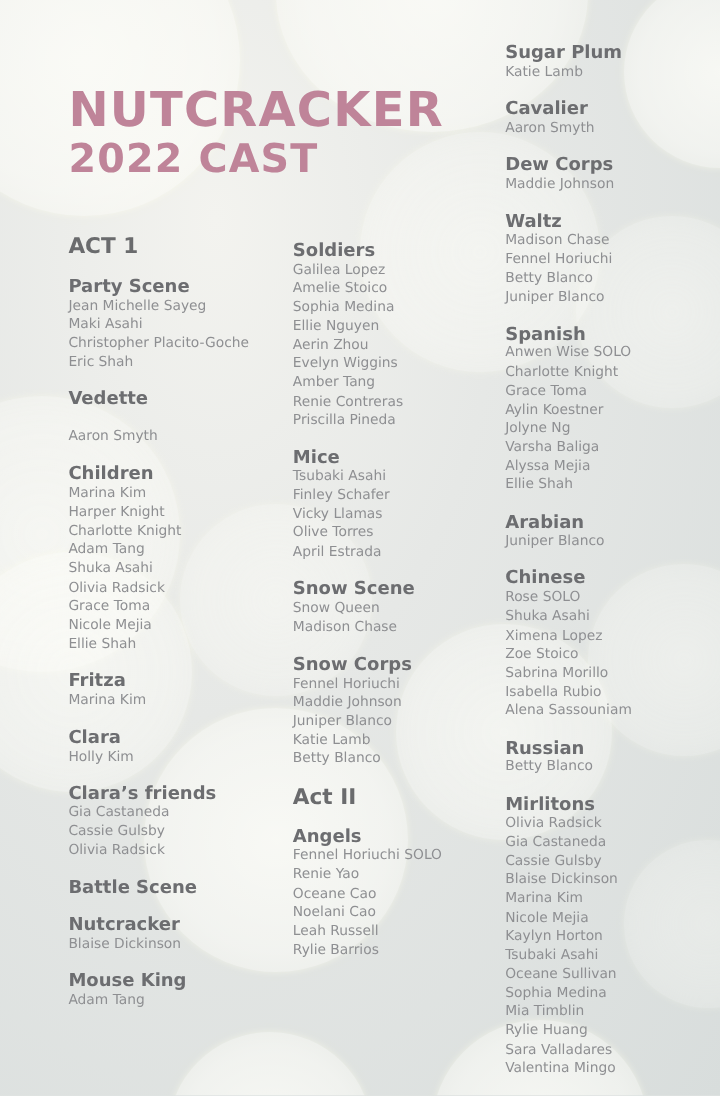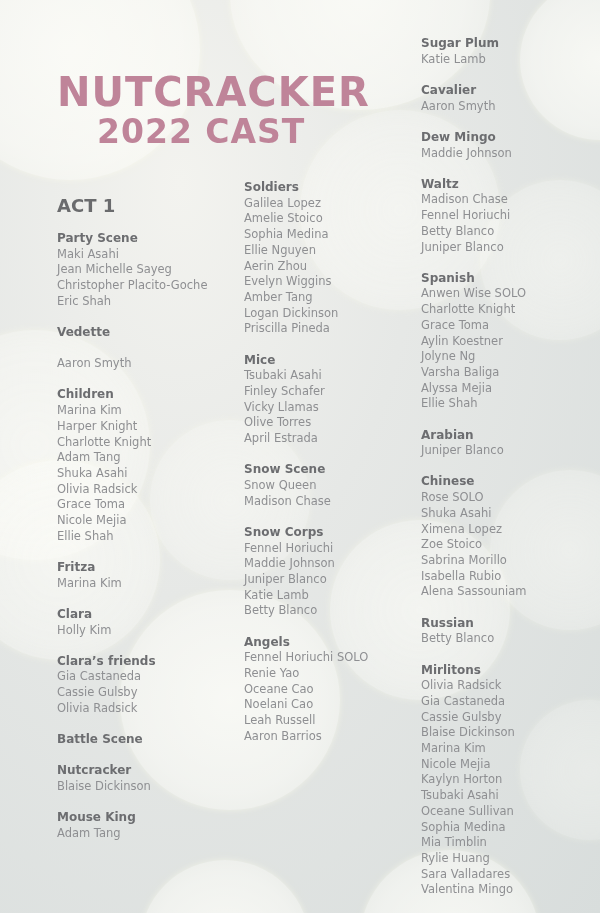--- a/index.html
+++ b/index.html
@@ -16,28 +16,28 @@
     .bokeh {
       position: absolute; border-radius: 50%;
       background: radial-gradient(circle, rgba(255,255,250,0.75) 0%, rgba(255,255,250,0.55) 60%, rgba(255,255,240,0.2) 100%);
       box-shadow: 0 0 6px rgba(255,255,235,0.5);
     }
     .title {
       position: absolute; left: 57px; top: 70px;
       color: #bf8499; font-family: "DejaVu Sans", sans-serif; font-weight: bold;
     }
     .title .l1 { font-size: 40px; letter-spacing: 1px; line-height: 44px; display:block; }
-    .title .l2 { font-size: 33px; letter-spacing: 1px; line-height: 36px; display:block;margin-left:40px; }
+    .title .l2 { font-size: 33px; letter-spacing: 1px; line-height: 36px; display:block; }
     .col { position: absolute; font-size: 11.5px; line-height: 15.7px; }
     .col1 { left: 57px; top: 197px; }
-    .col2 { left: 244px; top: 180px; }
+    .col2 { left: 244px; top: 201px; }
     .col3 { left: 421px; top: 36px; }
     .act { font-weight: bold; color: #6a6b6d; font-size: 18px; line-height: 18px; margin-bottom: 16px; }
     .section { margin-bottom: 15.5px; }
-    .section .hd { font-weight: bold; color: #6c6d70; font-size: 12px; line-height: 15.7px; }
+    .section .hd { font-weight: bold; color: #6c6d70; font-size: 15px; line-height: 15.7px; }
     .section .nm { color: #8e8f92; font-size: 11.5px; line-height: 15.7px; white-space: nowrap; }
     .act2 { margin-top: 4px; }
   </style>
 </head>
 <body>
 
 <div class="bg">
   <div class="bokeh" style="left:-60px;top:-80px;width:260px;height:260px;"></div>
   <div class="bokeh" style="left:230px;top:-120px;width:260px;height:230px;"></div>
   <div class="bokeh" style="left:520px;top:-20px;width:160px;height:160px;"></div>
@@ -56,22 +56,22 @@
 
 <div class="title">
   <span class="l1">NUTCRACKER</span>
   <span class="l2">2022 CAST</span>
 </div>
 
 <div class="col col1">
     <div class="act">ACT 1</div>
     <div class="section">
       <div class="hd">Party Scene</div>
+      <div class="nm">Jean Michelle Sayeg</div>
       <div class="nm">Maki Asahi</div>
-      <div class="nm">Jean Michelle Sayeg</div>
       <div class="nm">Christopher Placito-Goche</div>
       <div class="nm">Eric Shah</div>
     </div>
     <div class="section">
       <div class="hd">Vedette</div>
     </div>
     <div class="section">
       <div class="nm">Aaron Smyth</div>
     </div>
     <div class="section">
@@ -115,21 +115,21 @@
 <div class="col col2">
     <div class="section">
       <div class="hd">Soldiers</div>
       <div class="nm">Galilea Lopez</div>
       <div class="nm">Amelie Stoico</div>
       <div class="nm">Sophia Medina</div>
       <div class="nm">Ellie Nguyen</div>
       <div class="nm">Aerin Zhou</div>
       <div class="nm">Evelyn Wiggins</div>
       <div class="nm">Amber Tang</div>
-      <div class="nm">Logan Dickinson</div>
+      <div class="nm">Renie Contreras</div>
       <div class="nm">Priscilla Pineda</div>
     </div>
     <div class="section">
       <div class="hd">Mice</div>
       <div class="nm">Tsubaki Asahi</div>
       <div class="nm">Finley Schafer</div>
       <div class="nm">Vicky Llamas</div>
       <div class="nm">Olive Torres</div>
       <div class="nm">April Estrada</div>
     </div>
@@ -139,41 +139,42 @@
       <div class="nm">Madison Chase</div>
     </div>
     <div class="section">
       <div class="hd">Snow Corps</div>
       <div class="nm">Fennel Horiuchi</div>
       <div class="nm">Maddie Johnson</div>
       <div class="nm">Juniper Blanco</div>
       <div class="nm">Katie Lamb</div>
       <div class="nm">Betty Blanco</div>
     </div>
+    <div class="act act2">Act II</div>
     <div class="section">
       <div class="hd">Angels</div>
       <div class="nm">Fennel Horiuchi SOLO</div>
       <div class="nm">Renie Yao</div>
       <div class="nm">Oceane Cao</div>
       <div class="nm">Noelani Cao</div>
       <div class="nm">Leah Russell</div>
-      <div class="nm">Aaron Barrios</div>
+      <div class="nm">Rylie Barrios</div>
     </div>
   </div>
 <div class="col col3">
     <div class="section">
       <div class="hd">Sugar Plum</div>
       <div class="nm">Katie Lamb</div>
     </div>
     <div class="section">
       <div class="hd">Cavalier</div>
       <div class="nm">Aaron Smyth</div>
     </div>
     <div class="section">
-      <div class="hd">Dew Mingo</div>
+      <div class="hd">Dew Corps</div>
       <div class="nm">Maddie Johnson</div>
     </div>
     <div class="section">
       <div class="hd">Waltz</div>
       <div class="nm">Madison Chase</div>
       <div class="nm">Fennel Horiuchi</div>
       <div class="nm">Betty Blanco</div>
       <div class="nm">Juniper Blanco</div>
     </div>
     <div class="section">

